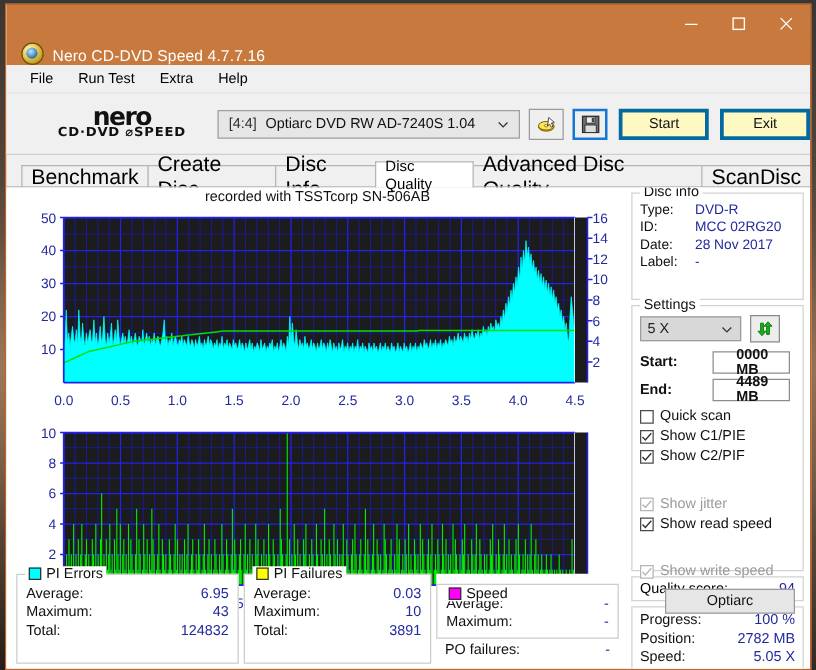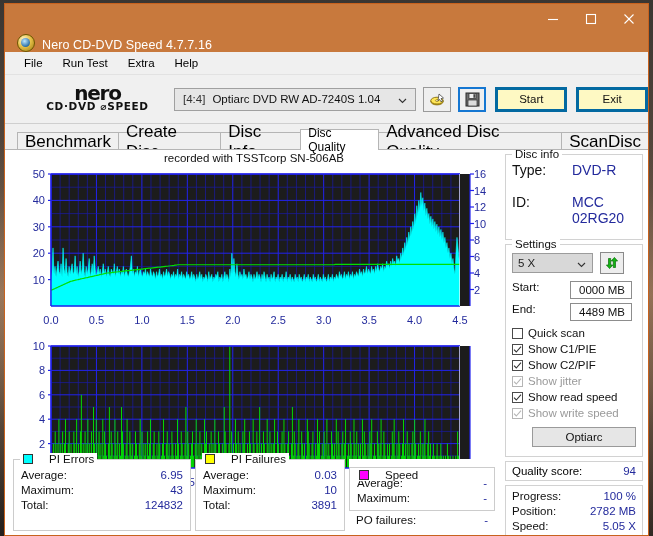--- a/index.html
+++ b/index.html
@@ -128,45 +128,45 @@
     border:1px solid #d2d2d2;margin-bottom:4px;position:relative;
     padding:7px 6px 5px 6px;box-sizing:border-box;background:#fff;
   }
   .gbox > .leg{
     position:absolute;top:-7px;left:6px;background:#fff;padding:0 3px;
     font-size:11.5px;color:#111;white-space:nowrap;
     display:flex;align-items:center;gap:4px;
   }
 
   
-  .disc-grid{display:grid;grid-template-columns:44px 1fr;row-gap:2px;font-size:14px;gap:16px;}
+  .disc-grid{display:grid;grid-template-columns:44px 1fr;row-gap:2px;font-size:11px;}
   .disc-grid .k{color:#111;}
   .disc-grid .v{color:#232a9c;}
 
   
   .speed-row{display:flex;align-items:center;gap:7px;margin-bottom:7px;}
   .speed-sel{
     width:81px;height:20px;background:#d8d8d8;border:1px solid #9c9c9c;
     display:flex;align-items:center;padding-left:5px;font-size:11.5px;color:#222;
     position:relative;box-sizing:border-box;
   }
   .speed-sel .caret{position:absolute;right:6px;top:5px;width:9px;height:9px;}
   .refresh-btn{
     width:24px;height:22px;border:1px solid #8a8a8a;background:#ededed;
     display:flex;align-items:center;justify-content:center;box-sizing:border-box;
   }
-  .fieldrow{display:flex;align-items:flex-start;margin-bottom:4px;}
+  .fieldrow{display:flex;align-items:center;margin-bottom:4px;font-weight:bold;}
   .fieldrow .lbl{width:58px;font-size:11.5px;color:#111;}
   .txtbox{
     width:62px;height:18px;border:1px solid #8d8d8d;background:#fff;
     font-size:11.5px;color:#111;display:flex;align-items:center;
-    padding-left:8px;box-sizing:border-box;
+    padding-left:18px;box-sizing:border-box;
   }
   .chk{display:flex;align-items:center;gap:5px;font-size:11.5px;color:#111;height:16px;}
-  .chk.dim{color:#9a9a9a;}
+  .chk.dim{color:#9a9a9a;margin-top:22px;}
   .cbox{
     width:11px;height:11px;border:1px solid #4a4a4a;background:#fff;flex:none;
     display:flex;align-items:center;justify-content:center;box-sizing:border-box;
   }
   .cbox.dim{border-color:#b5b5b5;}
   .cbox svg{display:block;}
   .adv-btn{
     width:104px;height:20px;margin:6px 0 2px auto;border:1px solid #9a9a9a;background:#e6e6e6;
     display:flex;align-items:center;justify-content:center;font-size:11.5px;color:#111;
     box-sizing:border-box;
@@ -183,21 +183,21 @@
   
   .stats{
     position:absolute;left:8px;bottom:4px;width:486px;height:72px;display:flex;gap:4px;
   }
   .sgroup{
     border:1px solid #cccccc;position:relative;padding:8px 7px 4px 7px;box-sizing:border-box;
     background:#fff;
   }
   .sgroup .leg{
     position:absolute;top:-7px;left:6px;background:#fff;padding:0 3px;
-    font-size:11.5px;color:#111;display:flex;align-items:center;gap:16px;white-space:nowrap;
+    font-size:11.5px;color:#111;display:flex;align-items:center;gap:4px;white-space:nowrap;
   }
   .swatch{width:8px;height:8px;border:1px solid #333;display:inline-block;}
   .sgroup .row{display:flex;justify-content:space-between;font-size:11.5px;line-height:15px;}
   .sgroup .k{color:#111;}
   .sgroup .v{color:#232a9c;}
 
   .chart-title{
     position:absolute;left:0;right:0;top:2px;text-align:center;
     font-size:11.5px;color:#111;
   }

